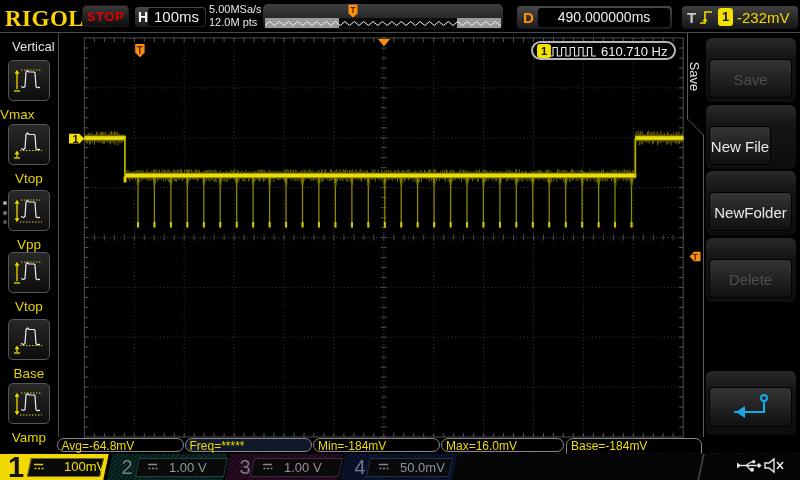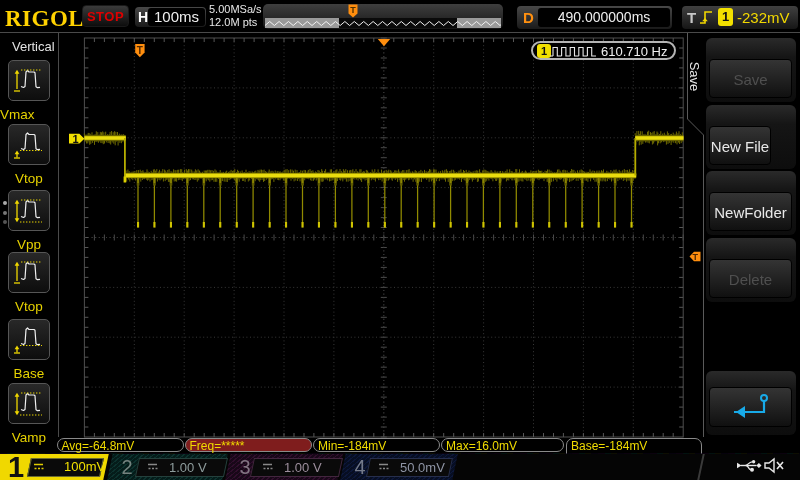--- a/index.html
+++ b/index.html
@@ -261,21 +261,21 @@
 <div style="position:absolute;left:706px;top:237.8px;width:90px;height:64px;background:linear-gradient(#2a2a2a,#151515 30%,#0d0d0d);border-radius:6px"></div>
 <div style="position:absolute;left:709px;top:258.8px;width:83px;height:39px;background:linear-gradient(#343434,#101010);border:1px solid #000;border-radius:4px;text-align:center;line-height:39px;font-size:15px;color:#4f4f4f">Delete</div>
 <div style="position:absolute;left:706px;top:370.8px;width:90px;height:64px;background:linear-gradient(#2a2a2a,#151515 30%,#0d0d0d);border-radius:6px"></div>
 <div style="position:absolute;left:709px;top:386.8px;width:83px;height:40px;background:linear-gradient(#343434,#101010);border:1px solid #000;border-radius:4px"></div>
 <svg style="position:absolute;left:724px;top:392.8px" width="52" height="28" viewBox="0 0 52 28">
     <path d="M10 19h30V8" stroke="#18aae8" stroke-width="2.2" fill="none"></path>
     <path d="M12 19l9-6v12z" fill="#18aae8"></path>
     <circle cx="40" cy="5" r="3" stroke="#18aae8" stroke-width="2" fill="none"></circle>
   </svg>
 <div style="position:absolute;left:56.5px;top:437.5px;width:127px;height:14px;border:1px solid #8a8a8a;border-radius:7px;font-size:12px;color:#f0dc00;line-height:14px;padding-left:4px;box-sizing:border-box;background:#000">Avg=-64.8mV</div>
-<div style="position:absolute;left:184.5px;top:437.5px;width:127px;height:14px;border:1px solid #8a8a8a;border-radius:7px;font-size:12px;color:#f0dc00;line-height:14px;padding-left:4px;box-sizing:border-box;background:#7f1d1d">Freq=*****</div>
+<div style="position:absolute;left:184.5px;top:437.5px;width:127px;height:14px;border:1px solid #8a8a8a;border-radius:7px;font-size:12px;color:#f0dc00;line-height:14px;padding-left:4px;box-sizing:border-box;background:#0f172a">Freq=*****</div>
 <div style="position:absolute;left:313px;top:437.5px;width:127px;height:14px;border:1px solid #8a8a8a;border-radius:7px;font-size:12px;color:#f0dc00;line-height:14px;padding-left:4px;box-sizing:border-box;background:#000">Min=-184mV</div>
 <div style="position:absolute;left:441px;top:437.5px;width:123px;height:14px;border:1px solid #8a8a8a;border-radius:7px;font-size:12px;color:#f0dc00;line-height:14px;padding-left:4px;box-sizing:border-box;background:#000">Max=16.0mV</div>
 <div style="position:absolute;left:566px;top:437.5px;width:136px;height:26px;border:1px solid #8a8a8a;border-radius:7px;font-size:12px;color:#f0dc00;line-height:14px;padding-left:4px;box-sizing:border-box;background:#000">Base=-184mV</div>
 <div style="position:absolute;left:0;top:452.5px;width:800px;height:2.5px;background:repeating-linear-gradient(90deg,#14041a 0 7px,#04201c 7px 13px,#1a1a04 13px 19px,#0a0416 19px 26px);opacity:0.55"></div>
 <div style="position:absolute;left:0;top:454px;width:800px;height:26px;background:#050505"></div>
 <div style="position:absolute;left:-6px;top:454px;width:112px;height:26px;background:#f0d800;transform:skewX(-12deg)"></div>
 <div style="position:absolute;left:4px;top:454px;width:24px;height:26px;font-size:29px;font-weight:bold;color:#111;line-height:26px;text-align:center">1</div>
 <div style="position:absolute;left:29px;top:458px;width:73px;height:18.5px;background:#0a0a0a;transform:skewX(-12deg);border:1px solid #6a6a30"></div>
 <svg style="position:absolute;left:33px;top:463px" width="12" height="8" viewBox="0 0 12 8">
     <path d="M1 1.5h9M1.5 5.5h2M5 5.5h2M8.5 5.5h2" stroke="#e0cc00" stroke-width="1.4"></path>

